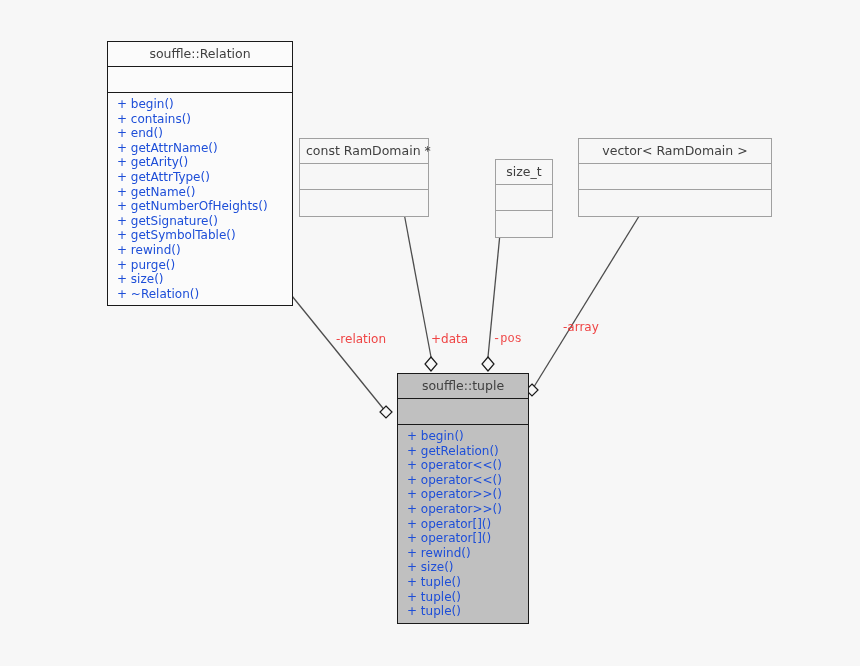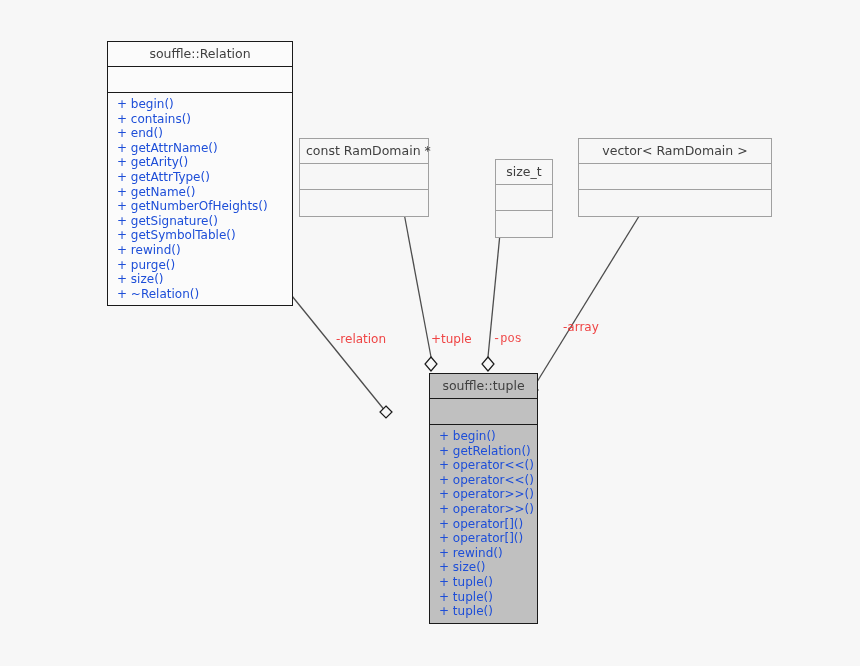--- a/index.html
+++ b/index.html
@@ -114,21 +114,21 @@
       <polygon points="488,357 494,364 488,371 482,364" fill="#f7f7f7" stroke="#1a1a1a" stroke-width="1.2"></polygon>
     </g>
 
     <g>
       <path d="M 641 213 L 532 390" stroke="#4d4d4d" stroke-width="1.3" fill="none"></path>
       <polygon points="532,384 538,390 532,396 526,390" fill="#f7f7f7" stroke="#1a1a1a" stroke-width="1.2"></polygon>
     </g>
   </svg>
 
   <div class="edge-label" style="left:336px; top:332px;">-relation</div>
-  <div class="edge-label" style="left:431px; top:332px;">+tuple</div>
+  <div class="edge-label" style="left:431px; top:332px;">+data</div>
   <div class="edge-label" style="left:493px; top:332px;font-family:Liberation Mono, monospace;">-pos</div>
   <div class="edge-label" style="left:563px; top:320px;">-array</div>
 
   <div class="uml-class strong" style="left:107px; top:41px; width:186px;">
     <div class="uml-title">souffle::Relation</div>
     <div class="uml-attrs uml-empty-row"></div>
     <div class="uml-ops">
       <div class="op">+ begin()</div>
       <div class="op">+ contains()</div>
       <div class="op">+ end()</div>
@@ -157,21 +157,21 @@
     <div class="uml-attrs uml-empty-row"></div>
     <div class="uml-ops uml-empty-row"></div>
   </div>
 
   <div class="uml-class" style="left:578px; top:138px; width:194px;">
     <div class="uml-title">vector&lt; RamDomain &gt;</div>
     <div class="uml-attrs uml-empty-row"></div>
     <div class="uml-ops uml-empty-row"></div>
   </div>
 
-  <div class="uml-class highlight" style="left:397px; top:373px; width:109px;margin-left:32px;">
+  <div class="uml-class highlight" style="left:397px; top:373px; width:132px;">
     <div class="uml-title">souffle::tuple</div>
     <div class="uml-attrs uml-empty-row"></div>
     <div class="uml-ops">
       <div class="op">+ begin()</div>
       <div class="op">+ getRelation()</div>
       <div class="op">+ operator&lt;&lt;()</div>
       <div class="op">+ operator&lt;&lt;()</div>
       <div class="op">+ operator&gt;&gt;()</div>
       <div class="op">+ operator&gt;&gt;()</div>
       <div class="op">+ operator[]()</div>

